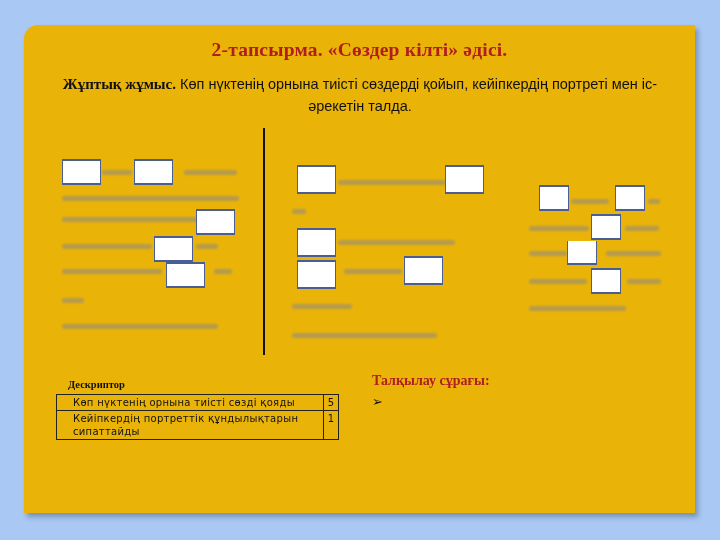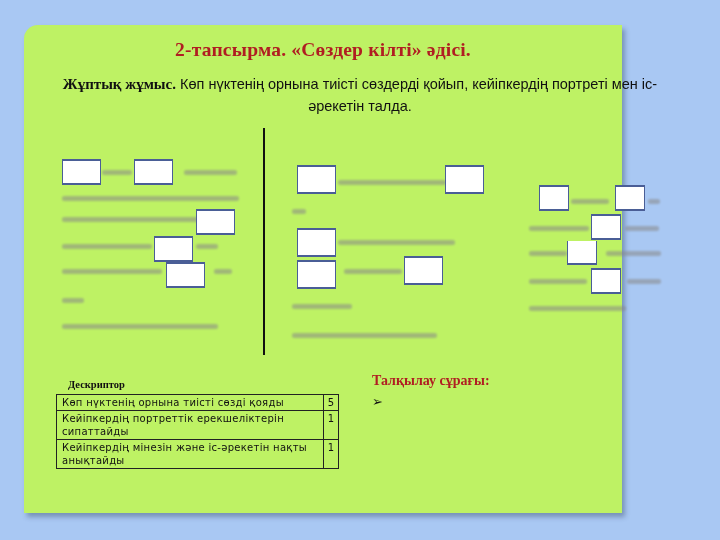--- a/index.html
+++ b/index.html
@@ -1,27 +1,27 @@
 <!DOCTYPE html>
 <html><head>
 <meta charset="utf-8">
 <style>
   html,body{margin:0;padding:0;}
   body{width:720px;height:540px;background:#a9c8f3;position:relative;overflow:hidden;font-family:"Liberation Sans",sans-serif;}
-  .card{position:absolute;left:24px;top:25px;width:598px;height:488px;background:#bef264;border-radius:14px 0 0 0;box-shadow:3px 4px 5px rgba(60,80,110,0.45);}
+  .card{position:absolute;left:24px;top:25px;width:671px;height:488px;background:#eab308;border-radius:14px 0 0 0;box-shadow:3px 4px 5px rgba(60,80,110,0.45);}
   .title{position:absolute;left:0;top:14px;width:100%;text-align:center;color:#b01e22;font-family:"Liberation Serif",serif;font-weight:bold;font-size:19.5px;letter-spacing:0.2px;}
   .intro{position:absolute;left:31px;top:48px;width:610px;font-size:14.5px;line-height:22px;color:#111;text-align:center;}
   .intro b{font-family:"Liberation Serif",serif;font-weight:bold;font-size:15px;}
   .divider{position:absolute;left:239px;top:103px;width:2px;height:227px;background:#111;}
   .ws{position:absolute;}
   .blk{position:absolute;height:5px;background:#888;opacity:0.55;filter:blur(1.1px);border-radius:2px;}
   .box{position:absolute;border:1.5px solid #4a5e96;border-top-width:2.5px;border-bottom-width:2.5px;background:#fff;}
   .desc-title{position:absolute;left:44px;top:354px;font-family:Liberation Serif, serif;font-weight:bold;font-size:10.5px;color:#111;}
   table.desc{position:absolute;left:32px;top:369px;width:283px;border-collapse:collapse;font-family:"DejaVu Sans",sans-serif;font-size:10px;line-height:13px;color:#111;}
-  table.desc td{border:1px solid #222;padding:1px 5px;vertical-align:top;letter-spacing:0.3px;}
+  table.desc td{border:1px solid #222;padding:1px 16px;vertical-align:top;letter-spacing:0.3px;}
   table.desc td.pt{width:10px;text-align:center;padding:1px 2px;}
   .discuss{position:absolute;left:348px;top:348px;width:300px;}
   .discuss-title{font-family:"Liberation Serif",serif;font-weight:bold;font-size:14px;color:#b01e22;}
   .bullet{display:flex;margin-top:4px;}
   .bullet .arrow{width:20px;font-size:13px;color:#111;padding-top:1px;}
   .bullet .q{font-size:14.5px;line-height:20px;color:#111;width:255px;}
 </style>
 </head>
 <body>
 
@@ -83,25 +83,21 @@
   </div>
 
   <div class="desc-title">Дескриптор</div>
   <table class="desc">
     <tbody>
         <tr>
       <td>Көп нүктенің орнына тиісті сөзді қояды</td>
       <td class="pt">5</td>
     </tr>
     <tr>
-      <td>Кейіпкердің портреттік ерекшеліктерін сипаттайды</td>
-      <td class="pt">1</td>
-    </tr>
-    <tr>
-      <td>Кейіпкердің мінезін және іс-әрекетін нақты анықтайды</td>
+      <td>Кейіпкердің портреттік құндылықтарын сипаттайды</td>
       <td class="pt">1</td>
     </tr>
   </tbody>
     </table>
 
   <div class="discuss">
     <div class="discuss-title">Талқылау сұрағы: </div>
     <div class="bullet">
       <span class="arrow">➢</span>
     </div>

